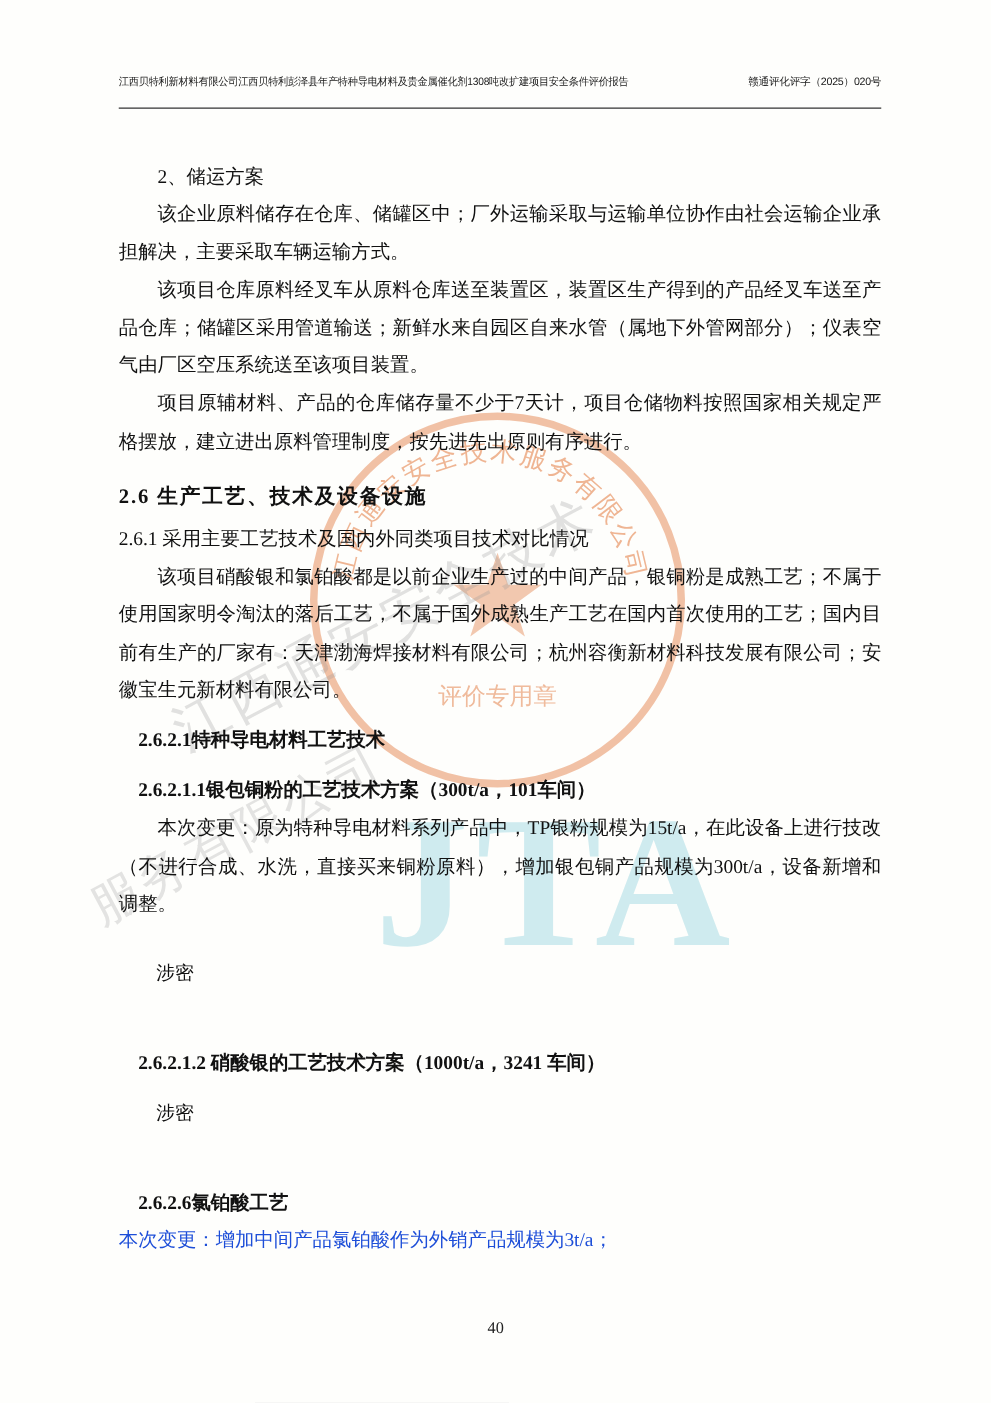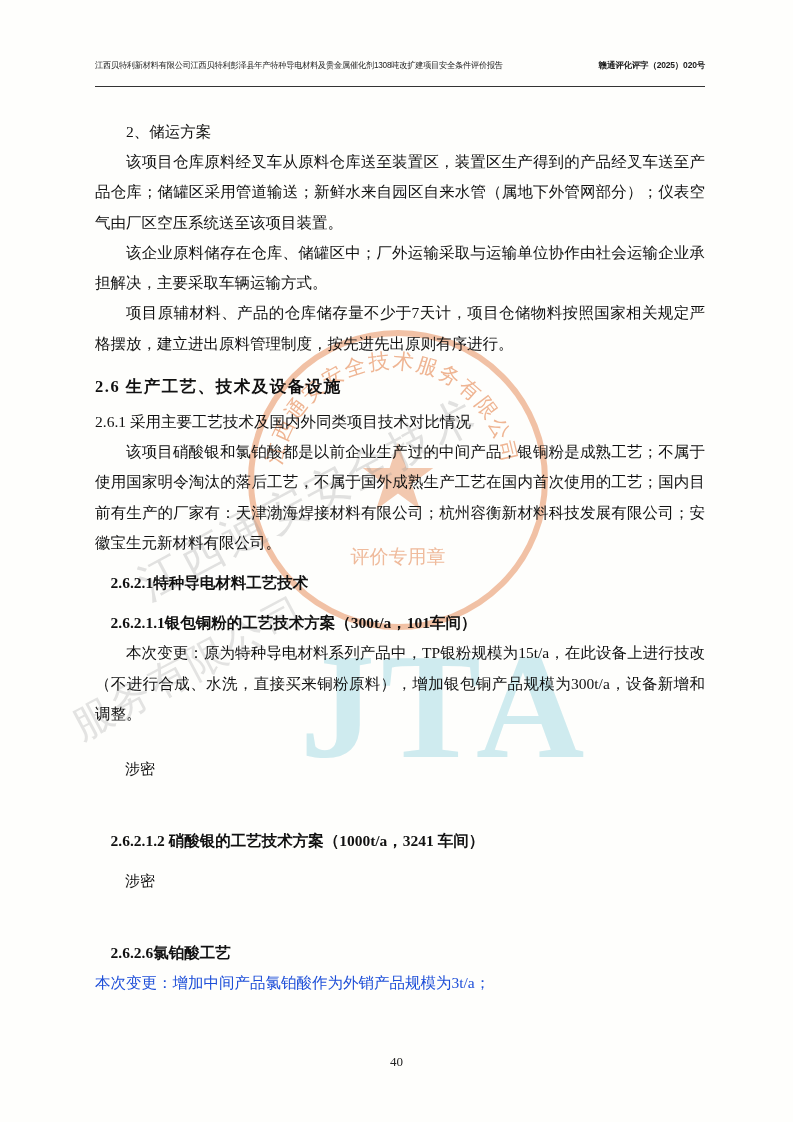--- a/index.html
+++ b/index.html
@@ -38,25 +38,25 @@
     white-space: nowrap;
     overflow: hidden;
     max-width: 470px;
     font-family: "Liberation Sans", sans-serif;
     transform: scaleX(0.96);
     transform-origin: left bottom;
   }
   .header-right {
     white-space: nowrap;
     font-family: "Liberation Sans", sans-serif;
-    font-weight: bold;
+    font-weight: normal;
   }
   
   .body {
-    margin-top: 30px;
+    margin-top: 40px;
     font-size: 15.5px;
     line-height: 1.95;
   }
   p.para {
     margin: 0;
     text-indent: 2em;
     text-align: justify;
     text-justify: inter-ideograph;
   }
   p.noindent {
@@ -216,22 +216,22 @@
   <div class="content">
 
     <div class="header">
       <div class="header-left">江西贝特利新材料有限公司江西贝特利彭泽县年产特种导电材料及贵金属催化剂1308吨改扩建项目安全条件评价报告</div>
       <div class="header-right">赣通评化评字（2025）020号</div>
     </div>
 
     <div class="body">
 
       <p class="para">2、储运方案</p>
+      <p class="para">该企业原料储存在仓库、储罐区中；厂外运输采取与运输单位协作由社会运输企业承担解决，主要采取车辆运输方式。</p>
       <p class="para">该项目仓库原料经叉车从原料仓库送至装置区，装置区生产得到的产品经叉车送至产品仓库；储罐区采用管道输送；新鲜水来自园区自来水管（属地下外管网部分）；仪表空气由厂区空压系统送至该项目装置。</p>
-      <p class="para">该企业原料储存在仓库、储罐区中；厂外运输采取与运输单位协作由社会运输企业承担解决，主要采取车辆运输方式。</p>
       <p class="para">项目原辅材料、产品的仓库储存量不少于7天计，项目仓储物料按照国家相关规定严格摆放，建立进出原料管理制度，按先进先出原则有序进行。</p>
 
       <h2 class="sec">2.6 生产工艺、技术及设备设施</h2>
       <h3 class="subsec">2.6.1 采用主要工艺技术及国内外同类项目技术对比情况</h3>
 
       <p class="para">该项目硝酸银和氯铂酸都是以前企业生产过的中间产品，银铜粉是成熟工艺；不属于使用国家明令淘汰的落后工艺，不属于国外成熟生产工艺在国内首次使用的工艺；国内目前有生产的厂家有：天津渤海焊接材料有限公司；杭州容衡新材料科技发展有限公司；安徽宝生元新材料有限公司。</p>
 
 
       <div class="gap-sm"></div>
       <h4 class="bold-head">2.6.2.1特种导电材料工艺技术</h4>

